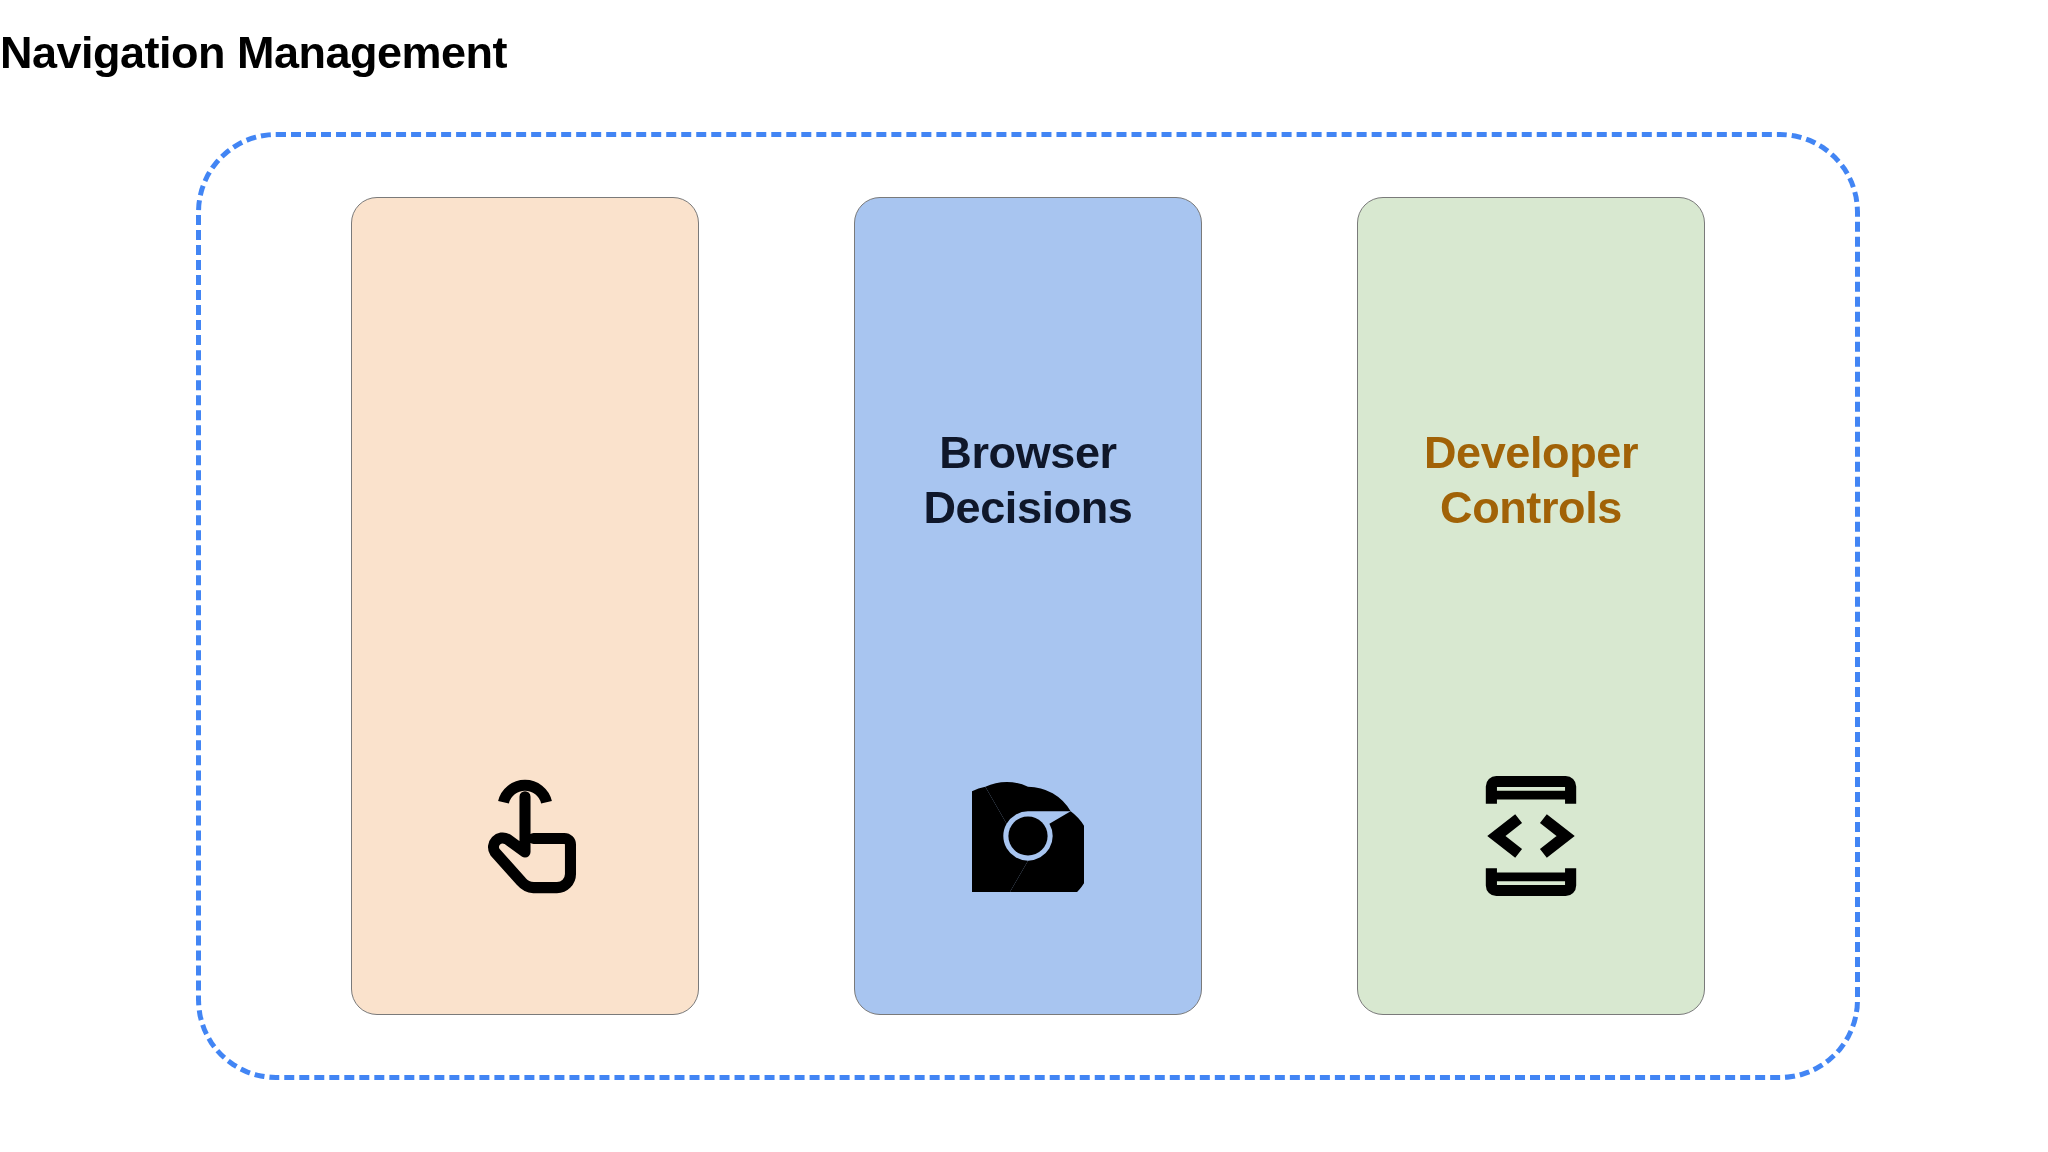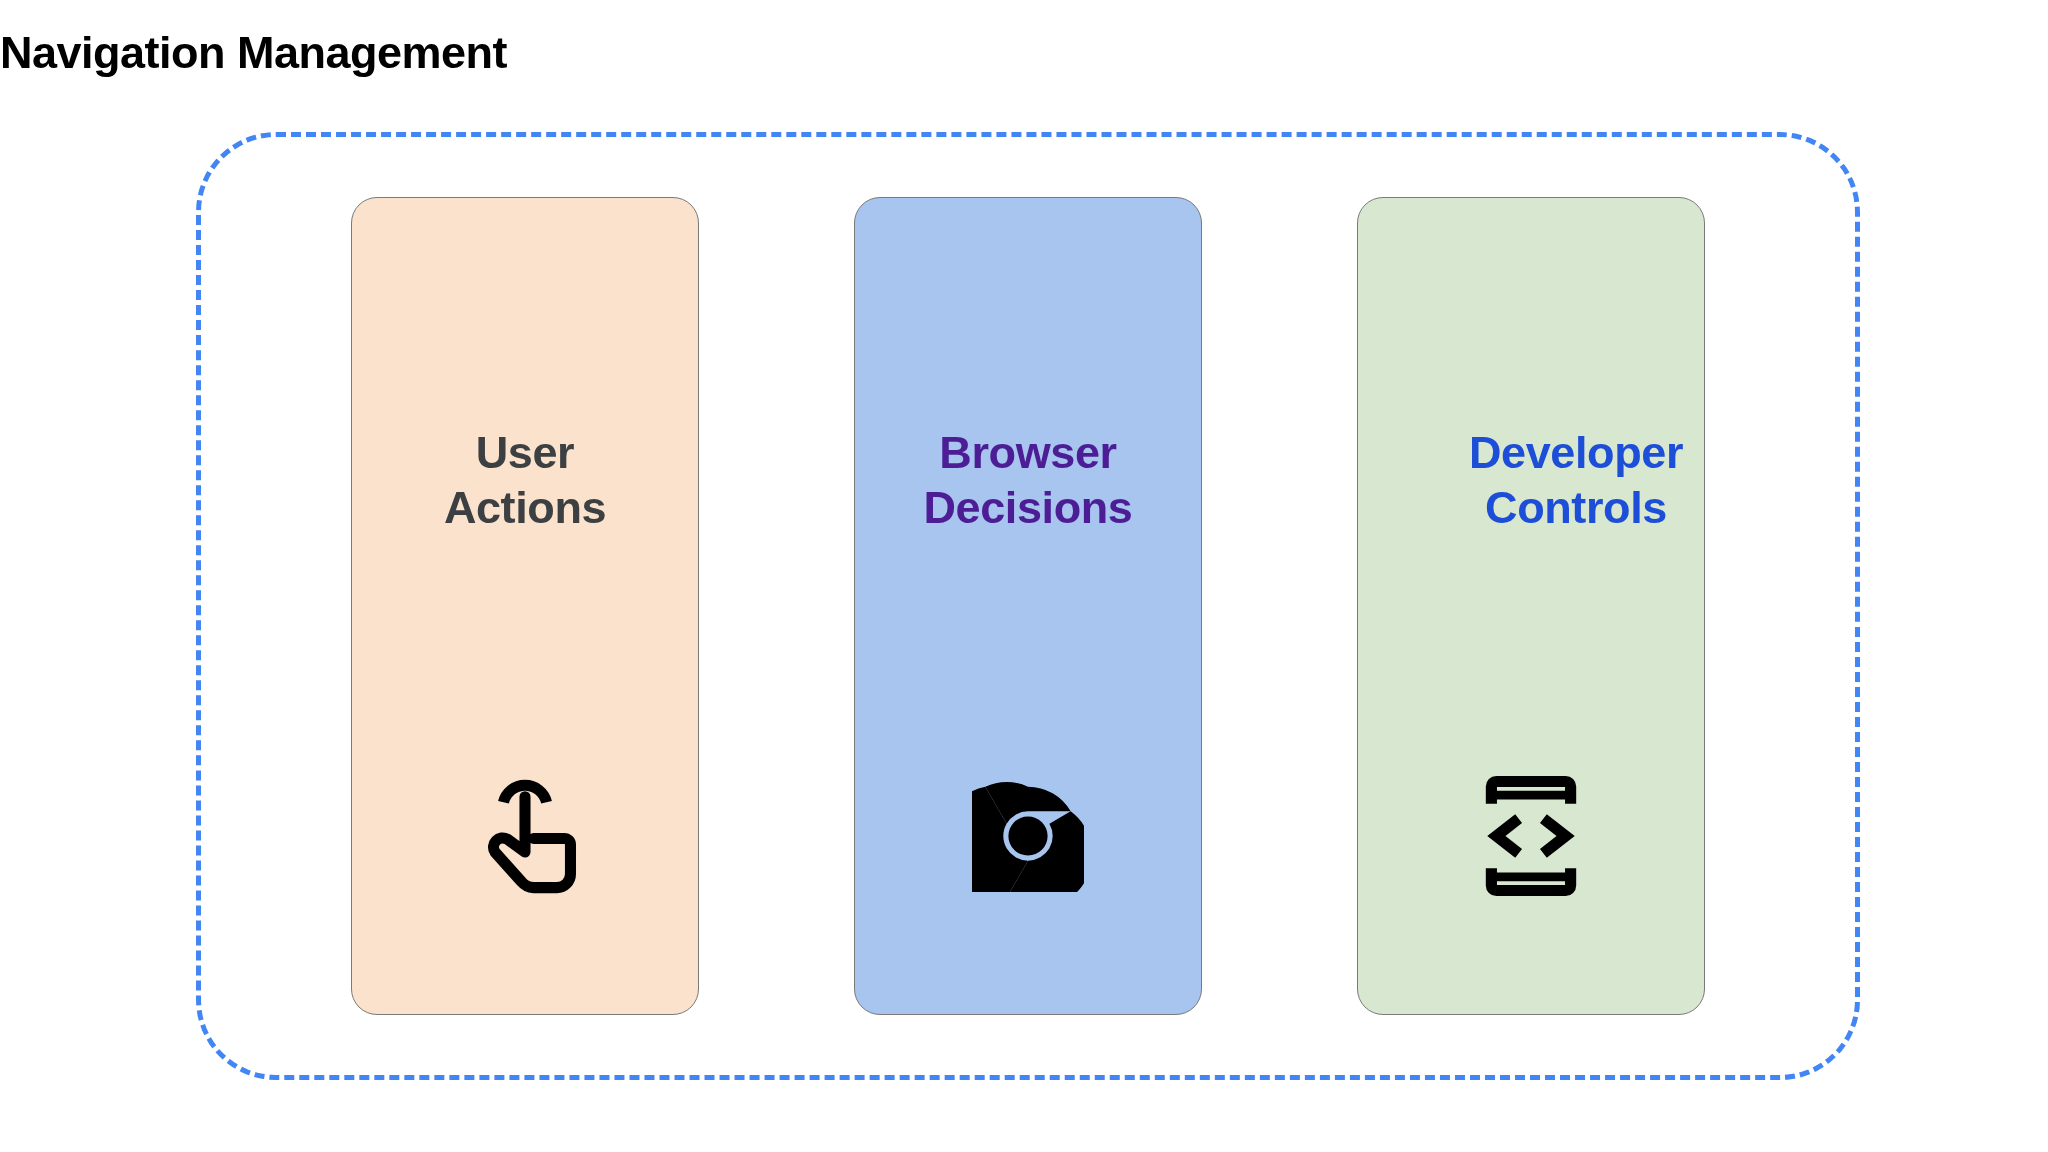--- a/index.html
+++ b/index.html
@@ -96,22 +96,20 @@
 </head>
 <body style="background: rgb(255, 255, 255);">
 
 <div id="page-title" style="color: rgb(0, 0, 0);">Navigation Management</div>
 
 <div id="dashed-container" style="border-color: rgb(66, 133, 244); border-width: 5px; border-style: dashed; border-radius: 80px;"></div>
 
 <div id="cards-row">
 
   <div class="card" id="card-user-actions" style="background: rgb(250, 226, 204); border-color: rgb(122, 122, 122);">
-    <div class="card-label" style="color: rgb(60, 64, 67);">User
-Actions</div>
     <div class="card-icon">
       <svg width="118" height="124" viewBox="0 0 96 100" aria-hidden="true">
 
         <path d="M30.5 22.5 A18 18 0 0 1 65.5 22.5" fill="none" stroke="#000000" stroke-width="9" stroke-linecap="butt"></path>
 
         <path d="M48 18
                  L48 63
                  L33.5 52.5
                  A7.5 7.5 0 0 0 23.5 63
                  L45 87
@@ -119,21 +117,21 @@
                  L74 92
                  A11 11 0 0 0 85 81
                  L85 57
                  A5 5 0 0 0 80 52
                  L55 52" fill="none" stroke="#000000" stroke-width="9" stroke-linejoin="round" stroke-linecap="round"></path>
       </svg>
     </div>
   </div>
 
   <div class="card" id="card-browser-decisions" style="background: rgb(168, 197, 240); border-color: rgb(122, 122, 122);">
-    <div class="card-label" style="color: #4c1d95;">Browser
+    <div class="card-label" style="color: #0f172a;">Browser
 Decisions</div>
     <div class="card-icon">
       <svg width="112" height="112" viewBox="0 0 100 100" aria-hidden="true">
         <defs>
           <mask id="chrome-hole">
             <rect x="0" y="0" width="100" height="100" fill="#fff"></rect>
             <circle cx="50" cy="50" r="17.5" fill="#000"></circle>
           </mask>
         </defs>
         <g mask="url(#chrome-hole)">
@@ -156,21 +154,21 @@
                    L50 72
                    A22 22 0 0 0 69.1 39
                    Z" fill="#000"></path>
         </g>
         <circle cx="50" cy="50" r="17.5" fill="#000"></circle>
       </svg>
     </div>
   </div>
 
   <div class="card" id="card-developer-controls" style="background: rgb(216, 232, 208); border-color: rgb(122, 122, 122);">
-    <div class="card-label" style="color: #1d4ed8; margin-left: 45px;">Developer
+    <div class="card-label" style="color: #a16207;">Developer
 Controls</div>
     <div class="card-icon">
       <svg width="104" height="124" viewBox="0 0 84 100" aria-hidden="true">
 
         <path d="M10 24 L10 10 A4 4 0 0 1 14 6 L70 6 A4 4 0 0 1 74 10 L74 24" fill="none" stroke="#000000" stroke-width="9" stroke-linejoin="miter"></path>
         <line x1="10" y1="17" x2="74" y2="17" stroke="#000000" stroke-width="7"></line>
 
         <path d="M10 76 L10 90 A4 4 0 0 0 14 94 L70 94 A4 4 0 0 0 74 90 L74 76" fill="none" stroke="#000000" stroke-width="9" stroke-linejoin="miter"></path>
         <line x1="10" y1="83" x2="74" y2="83" stroke="#000000" stroke-width="7"></line>
 

